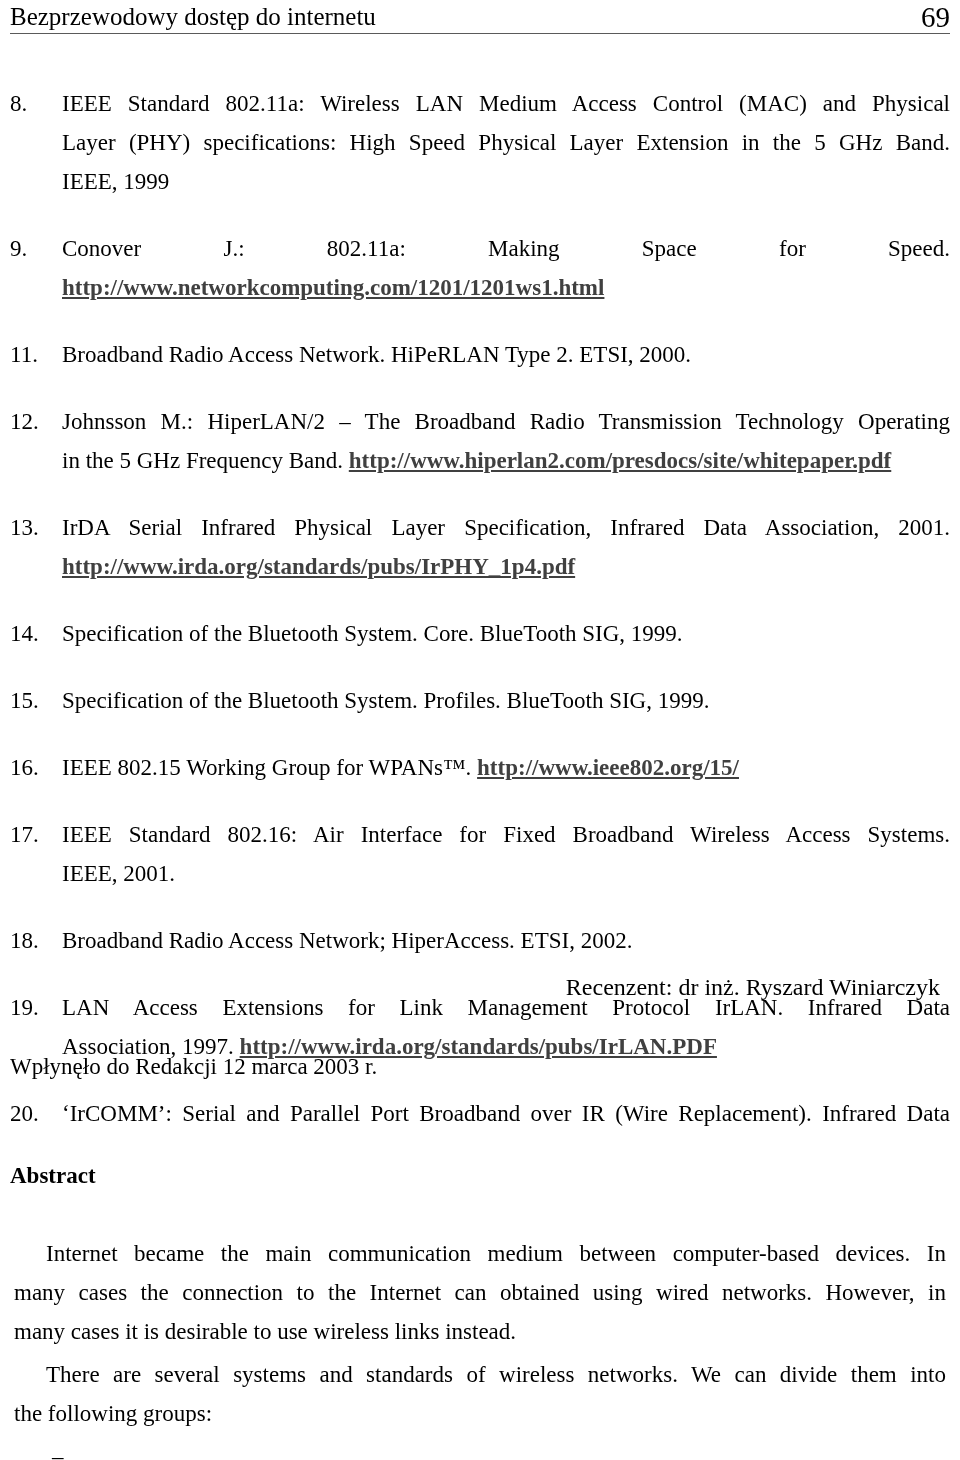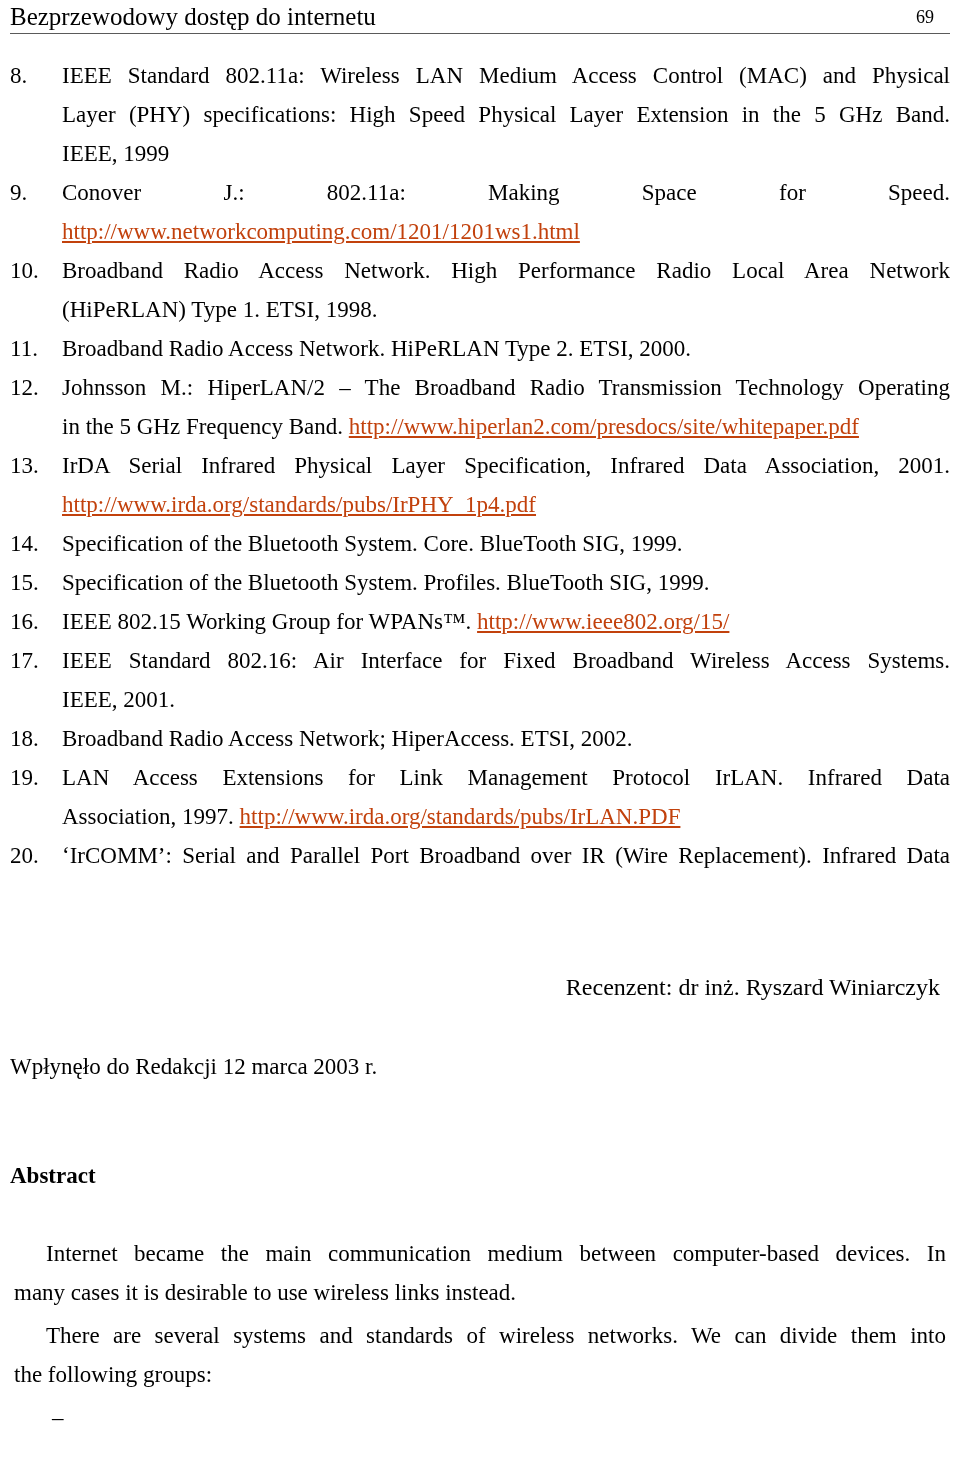--- a/index.html
+++ b/index.html
@@ -35,23 +35,23 @@
   .header-title {
     position: absolute;
     left: 0;
     top: 0;
     font-size: 25px;
     line-height: 30px;
     white-space: nowrap;
   }
   .header-pageno {
     position: absolute;
-    right: 16px;
-    top: 0;
-    font-size: 18px;
+    right: 0;
+    top: 0;
+    font-size: 29px;
     line-height: 30px;
     text-align: right;
   }
   .header-rule {
     position: absolute;
     left: 10px;
     top: 33px;
     width: 940px;
     height: 0;
     border-top: 1.6px solid #5a5a5a;
@@ -77,35 +77,37 @@
     width: 46px;
     font-size: 23px;
     line-height: 39px;
     text-align: left;
   }
   .ref-body {
     font-size: 23px;
     line-height: 39px;
     text-align: justify;
     text-justify: inter-word;
+    margin-top: 28px;
   }
   .ref-line {
     display: block;
     font-size: 23px;
     line-height: 39px;
     white-space: nowrap;
   }
   .ref-line.just {
     white-space: normal;
     text-align: justify;
     text-align-last: justify;
   }
   .link {
-    color: #c2410c;
+    color: #404040;
     text-decoration: underline;
+    font-weight: bold;
   }
 
   
   .reviewer {
     position: absolute;
     left: 0;
     top: 970px;
     width: 950px;
     text-align: right;
     font-size: 24px;
@@ -190,27 +192,20 @@
         </div>
       </div>
       <div class="ref">
         <span class="ref-num">9.</span>
         <div class="ref-body">
           <span class="ref-line just">Conover J.: 802.11a: Making Space for Speed.</span>
           <span class="ref-line"><a class="link">http://www.networkcomputing.com/1201/1201ws1.html</a></span>
         </div>
       </div>
       <div class="ref">
-        <span class="ref-num">10.</span>
-        <div class="ref-body">
-          <span class="ref-line just">Broadband Radio Access Network. High Performance Radio Local Area Network</span>
-          <span class="ref-line">(HiPeRLAN) Type 1. ETSI, 1998.</span>
-        </div>
-      </div>
-      <div class="ref">
         <span class="ref-num">11.</span>
         <div class="ref-body">
           <span class="ref-line">Broadband Radio Access Network. HiPeRLAN Type 2. ETSI, 2000.</span>
         </div>
       </div>
       <div class="ref">
         <span class="ref-num">12.</span>
         <div class="ref-body">
           <span class="ref-line just">Johnsson M.: HiperLAN/2 – The Broadband Radio Transmission Technology Operating</span>
           <span class="ref-line"><span>in the 5 GHz Frequency Band. </span><a class="link">http://www.hiperlan2.com/presdocs/site/whitepaper.pdf</a></span>
@@ -271,20 +266,21 @@
 
   <div class="reviewer">Recenzent: dr inż. Ryszard Winiarczyk</div>
 
   <div class="received">Wpłynęło do Redakcji 12 marca 2003 r.</div>
 
   <div class="abstract-head">Abstract</div>
 
   <div class="abstract-body">
     <p class="para">
       <span class="para-line just indent1">Internet became the main communication medium between computer-based devices. In</span>
+      <span class="para-line just">many cases the connection to the Internet can obtained using wired networks. However, in</span>
       <span class="para-line">many cases it is desirable to use wireless links instead.</span>
     </p>
     <p class="para">
       <span class="para-line just indent1">There are several systems and standards of wireless networks. We can divide them into</span>
       <span class="para-line">the following groups:</span>
     </p>
     <div class="bullet">
       <span class="bullet-dash">–</span>
     </div>
   </div>

